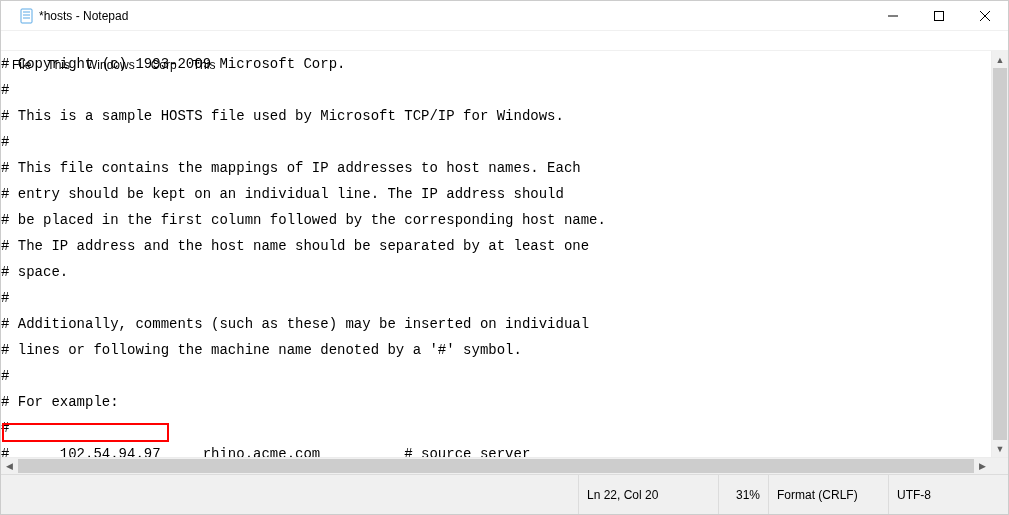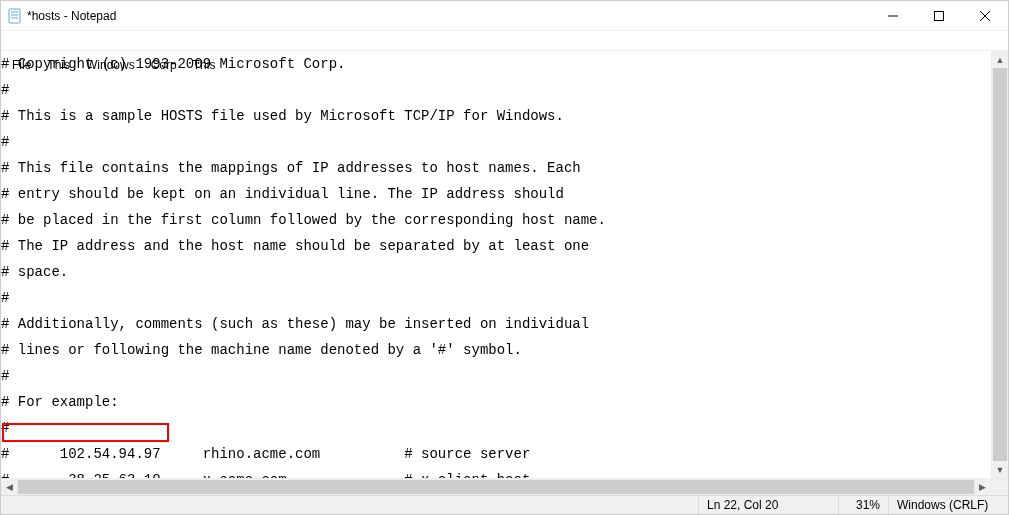--- a/index.html
+++ b/index.html
@@ -20,21 +20,21 @@
   }
   .titlebar {
     height: 30px;
     display: flex;
     align-items: center;
     background: #ffffff;
     border-bottom: 1px solid #f0f0f0;
   }
   .titlebar-left {
     display: flex; align-items: center;
-    padding-left: 6px;
+    padding-left: 18px;
     gap: 4px;
     flex: 1;
   }
   .app-icon {
     width: 16px; height: 16px;
     display: flex; align-items: center; justify-content: center;
   }
   .app-icon svg { display: block; }
   .title-text {
     font-size: 12px;
@@ -136,21 +136,21 @@
     top: 1px; bottom: 1px;
     left: 0;
     width: 100%;
     background: #cdcdcd;
   }
   .hscroll .corner {
     width: 17px;
     background: #f0f0f0;
   }
   .statusbar {
-    height: 19px;
+    height: 40px;
     background: #f0f0f0;
     border-top: 1px solid #dcdcdc;
     display: flex;
     font-size: 12px;
     color: #000;
   }
   .status-cell {
     border-left: 1px solid #dcdcdc;
     display: flex; align-items: center;
     padding: 0 8px;
@@ -246,16 +246,17 @@
       <div class="thumb"></div>
     </div>
     <div class="arrow">▶</div>
     <div class="corner"></div>
   </div>
 
   <div class="statusbar">
     <div class="status-spacer"></div>
     <div class="status-cell status-pos">Ln 22, Col 20</div>
     <div class="status-cell status-zoom">31%</div>
-    <div class="status-cell status-eol">Windows (CRLF)</div>
+    <div class="status-cell status-eol">Format (CRLF)</div>
+    <div class="status-cell status-enc">UTF-8</div>
   </div>
 
 </div>
 
 </body></html>

